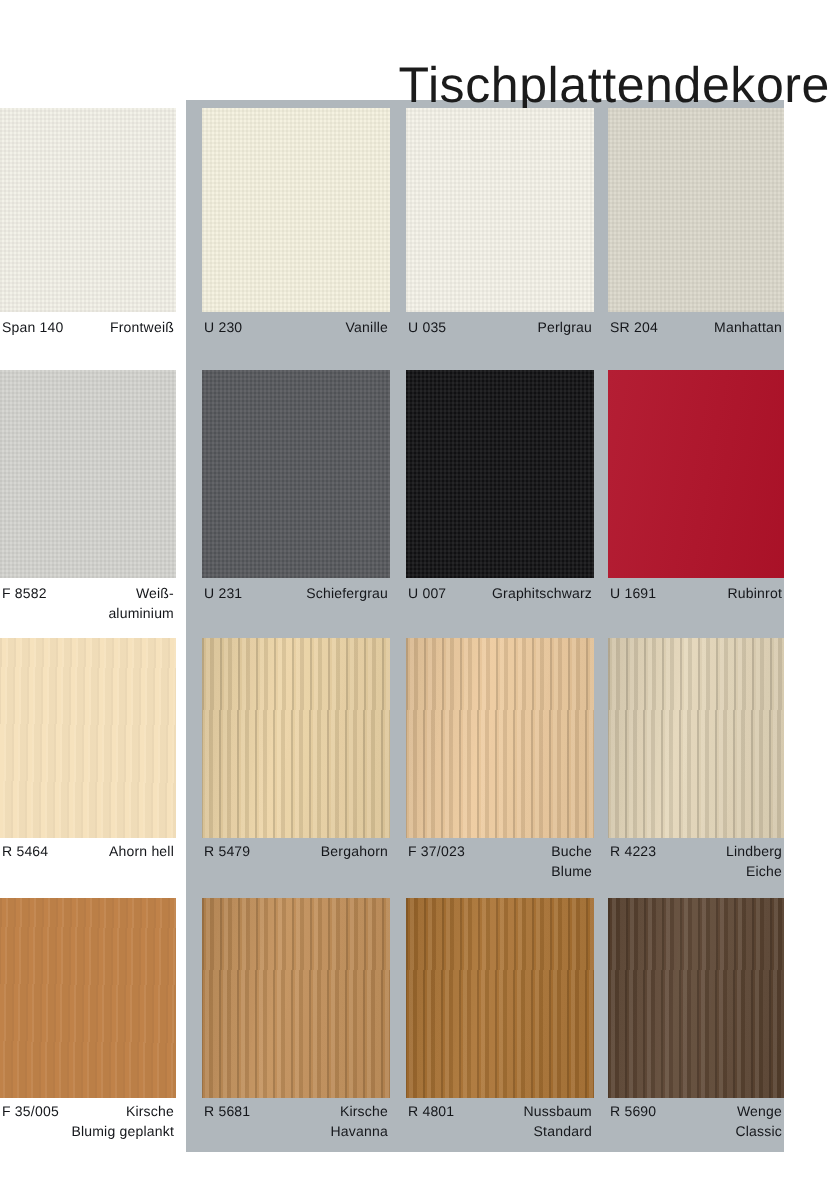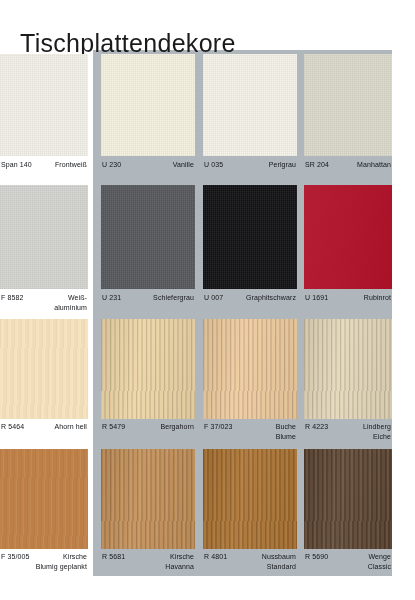--- a/index.html
+++ b/index.html
@@ -14,21 +14,21 @@
     overflow: hidden;
     position: relative;
   }
 
   
   #page-title {
     position: absolute;
     left: 0;
     top: 12px;
     width: 415px;
-    text-align: left;
+    text-align: right;
     font-size: 25px;
     font-weight: 400;
     color: #1b1b1b;
     letter-spacing: 0.3px;
     padding-left: 20px;
     box-sizing: border-box;
   }
 
   
   #gray-panel {

